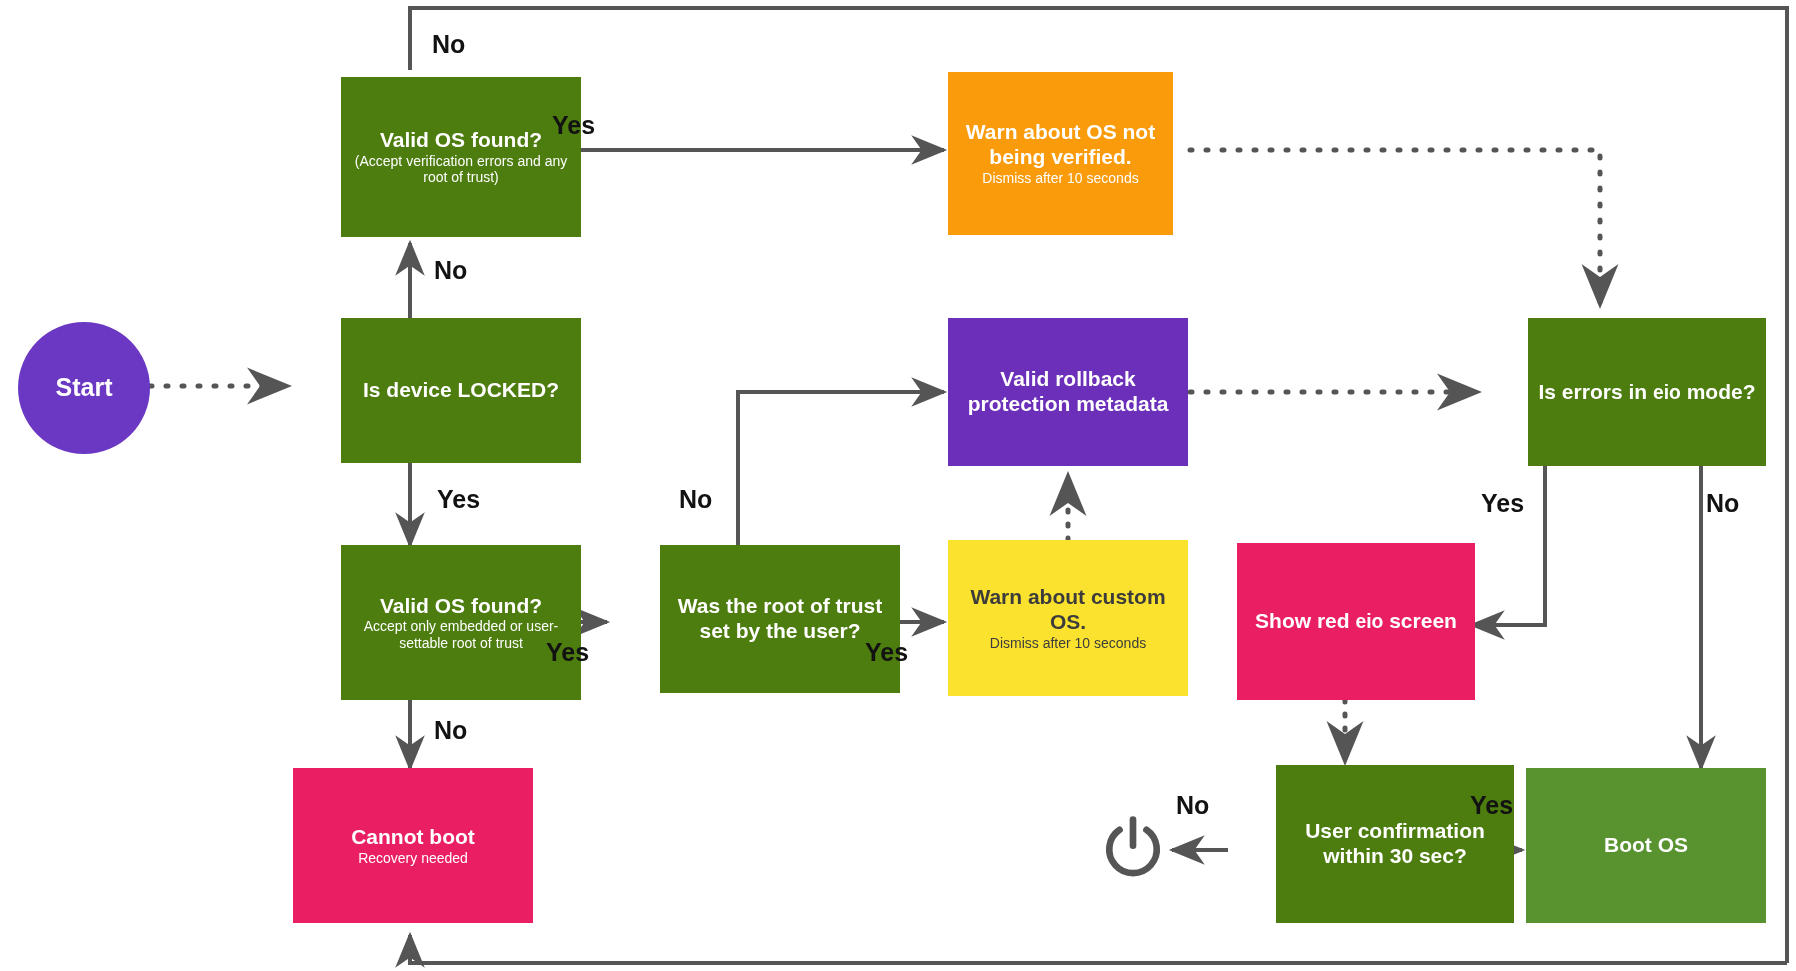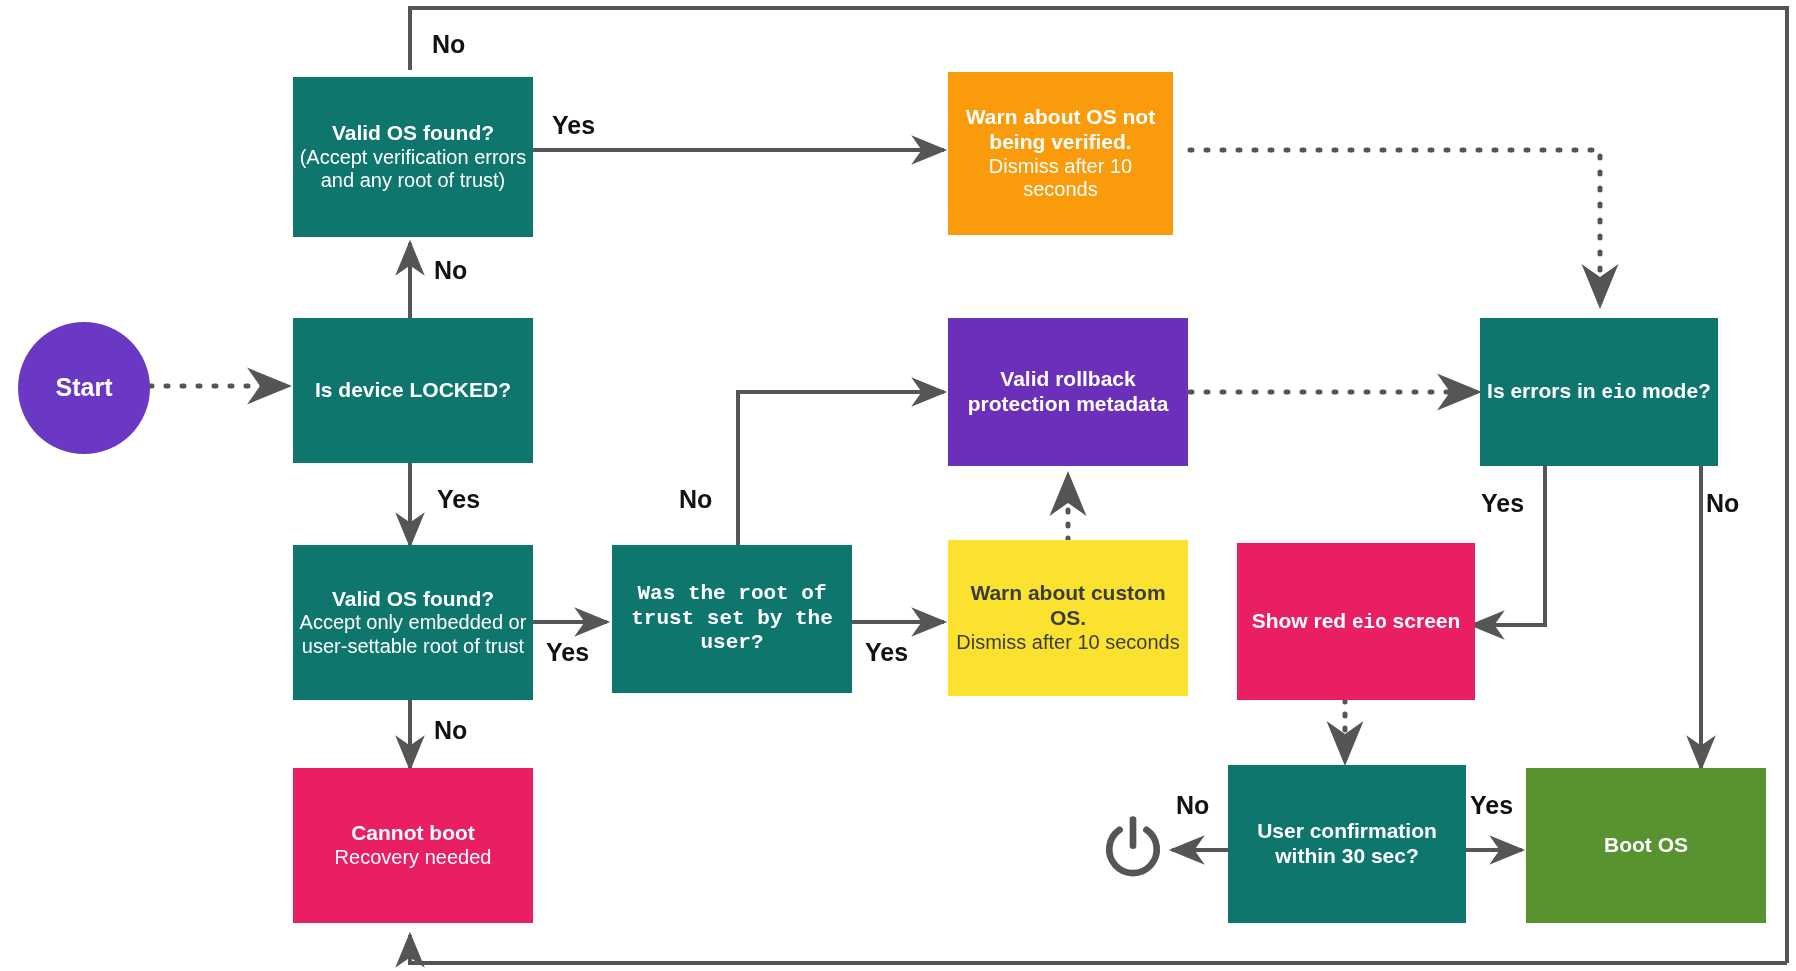--- a/index.html
+++ b/index.html
@@ -35,36 +35,36 @@
     text-align: center;
     line-height: 1.18;
     padding: 4px 6px;
   }
   .node .t1 {
     font-weight: bold;
     font-size: 21px;
   }
   .node .t2 {
     font-weight: normal;
-    font-size: 20px;
+    font-size: 14px;
   }
   .node.start {
     border-radius: 50%;
     background: #6b38c4;
     color: #ffffff;
   }
   .node.start .t1 { font-size: 25px; }
-  .node.cyan { background: #0f766e; color: #ffffff; }
+  .node.cyan { background: #4d7c0f; color: #ffffff; margin-left: 48px; }
   .node.purple { background: #6b2fba; color: #ffffff; }
   .node.orange { background: #fa9b0b; color: #ffffff; }
   .node.yellow { background: #fbe22e; color: #3c3c3c; }
   .node.pink { background: #ea1e63; color: #ffffff; }
   .node.green { background: #589330; color: #ffffff; }
   .mono {
-    font-family: Liberation Mono, monospace;
+    font-family: Liberation Sans, sans-serif;
     font-size: 0.92em;
   }
   .edge-label {
     position: absolute;
     font-size: 25px;
     font-weight: bold;
     color: #121212;
     white-space: nowrap;
   }
   .power-icon {
@@ -185,21 +185,21 @@
 
   <div class="node cyan" style="left:293px; top:318px; width:240px; height:145px;">
     <span class="t1">Is device LOCKED?</span>
   </div>
 
   <div class="node cyan" style="left:293px; top:545px; width:240px; height:155px;">
     <span class="t1">Valid OS found?</span>
     <span class="t2">Accept only embedded or user-settable root of trust</span>
   </div>
 
-  <div class="node cyan" style="left:612px; top:545px; width:240px; height:148px;font-family:Liberation Mono, monospace;">
+  <div class="node cyan" style="left:612px; top:545px; width:240px; height:148px;">
     <span class="t1">Was the root of trust set by the user?</span>
   </div>
 
   <div class="node orange" style="left:948px; top:72px; width:225px; height:163px;">
     <span class="t1">Warn about OS not being verified.</span>
     <span class="t2">Dismiss after 10 seconds</span>
   </div>
 
   <div class="node purple" style="left:948px; top:318px; width:240px; height:148px;">
     <span class="t1">Valid rollback protection metadata</span>

